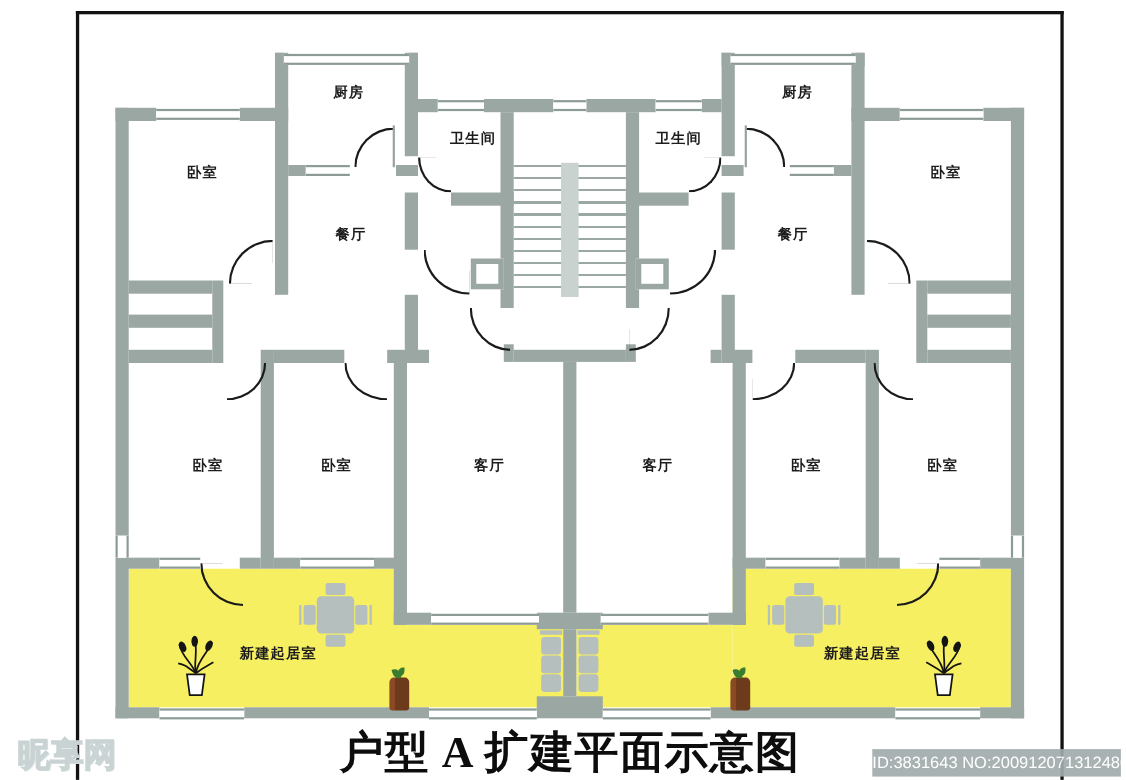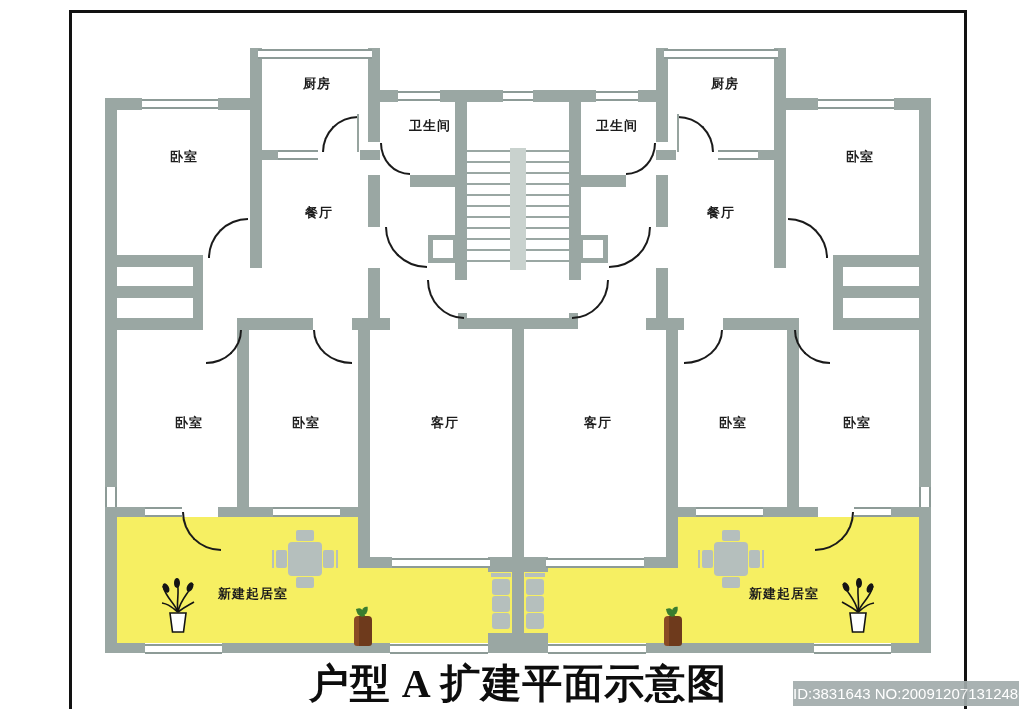--- a/index.html
+++ b/index.html
@@ -247,15 +247,16 @@
 </div>
 
 <div class="pot" style="left:354px;top:616px;">
     <div class="sprout"></div>
   </div>
 <div class="pot" style="left:664px;top:616px;">
     <div class="sprout"></div>
   </div>
 
 <div class="watermark">
+  <span class="wm-site">昵享网</span>
 </div>
 <div class="title">户型 A 扩建平面示意图</div>
 <div class="badge">ID:3831643 NO:20091207131248095640</div>
 
 </body></html>

